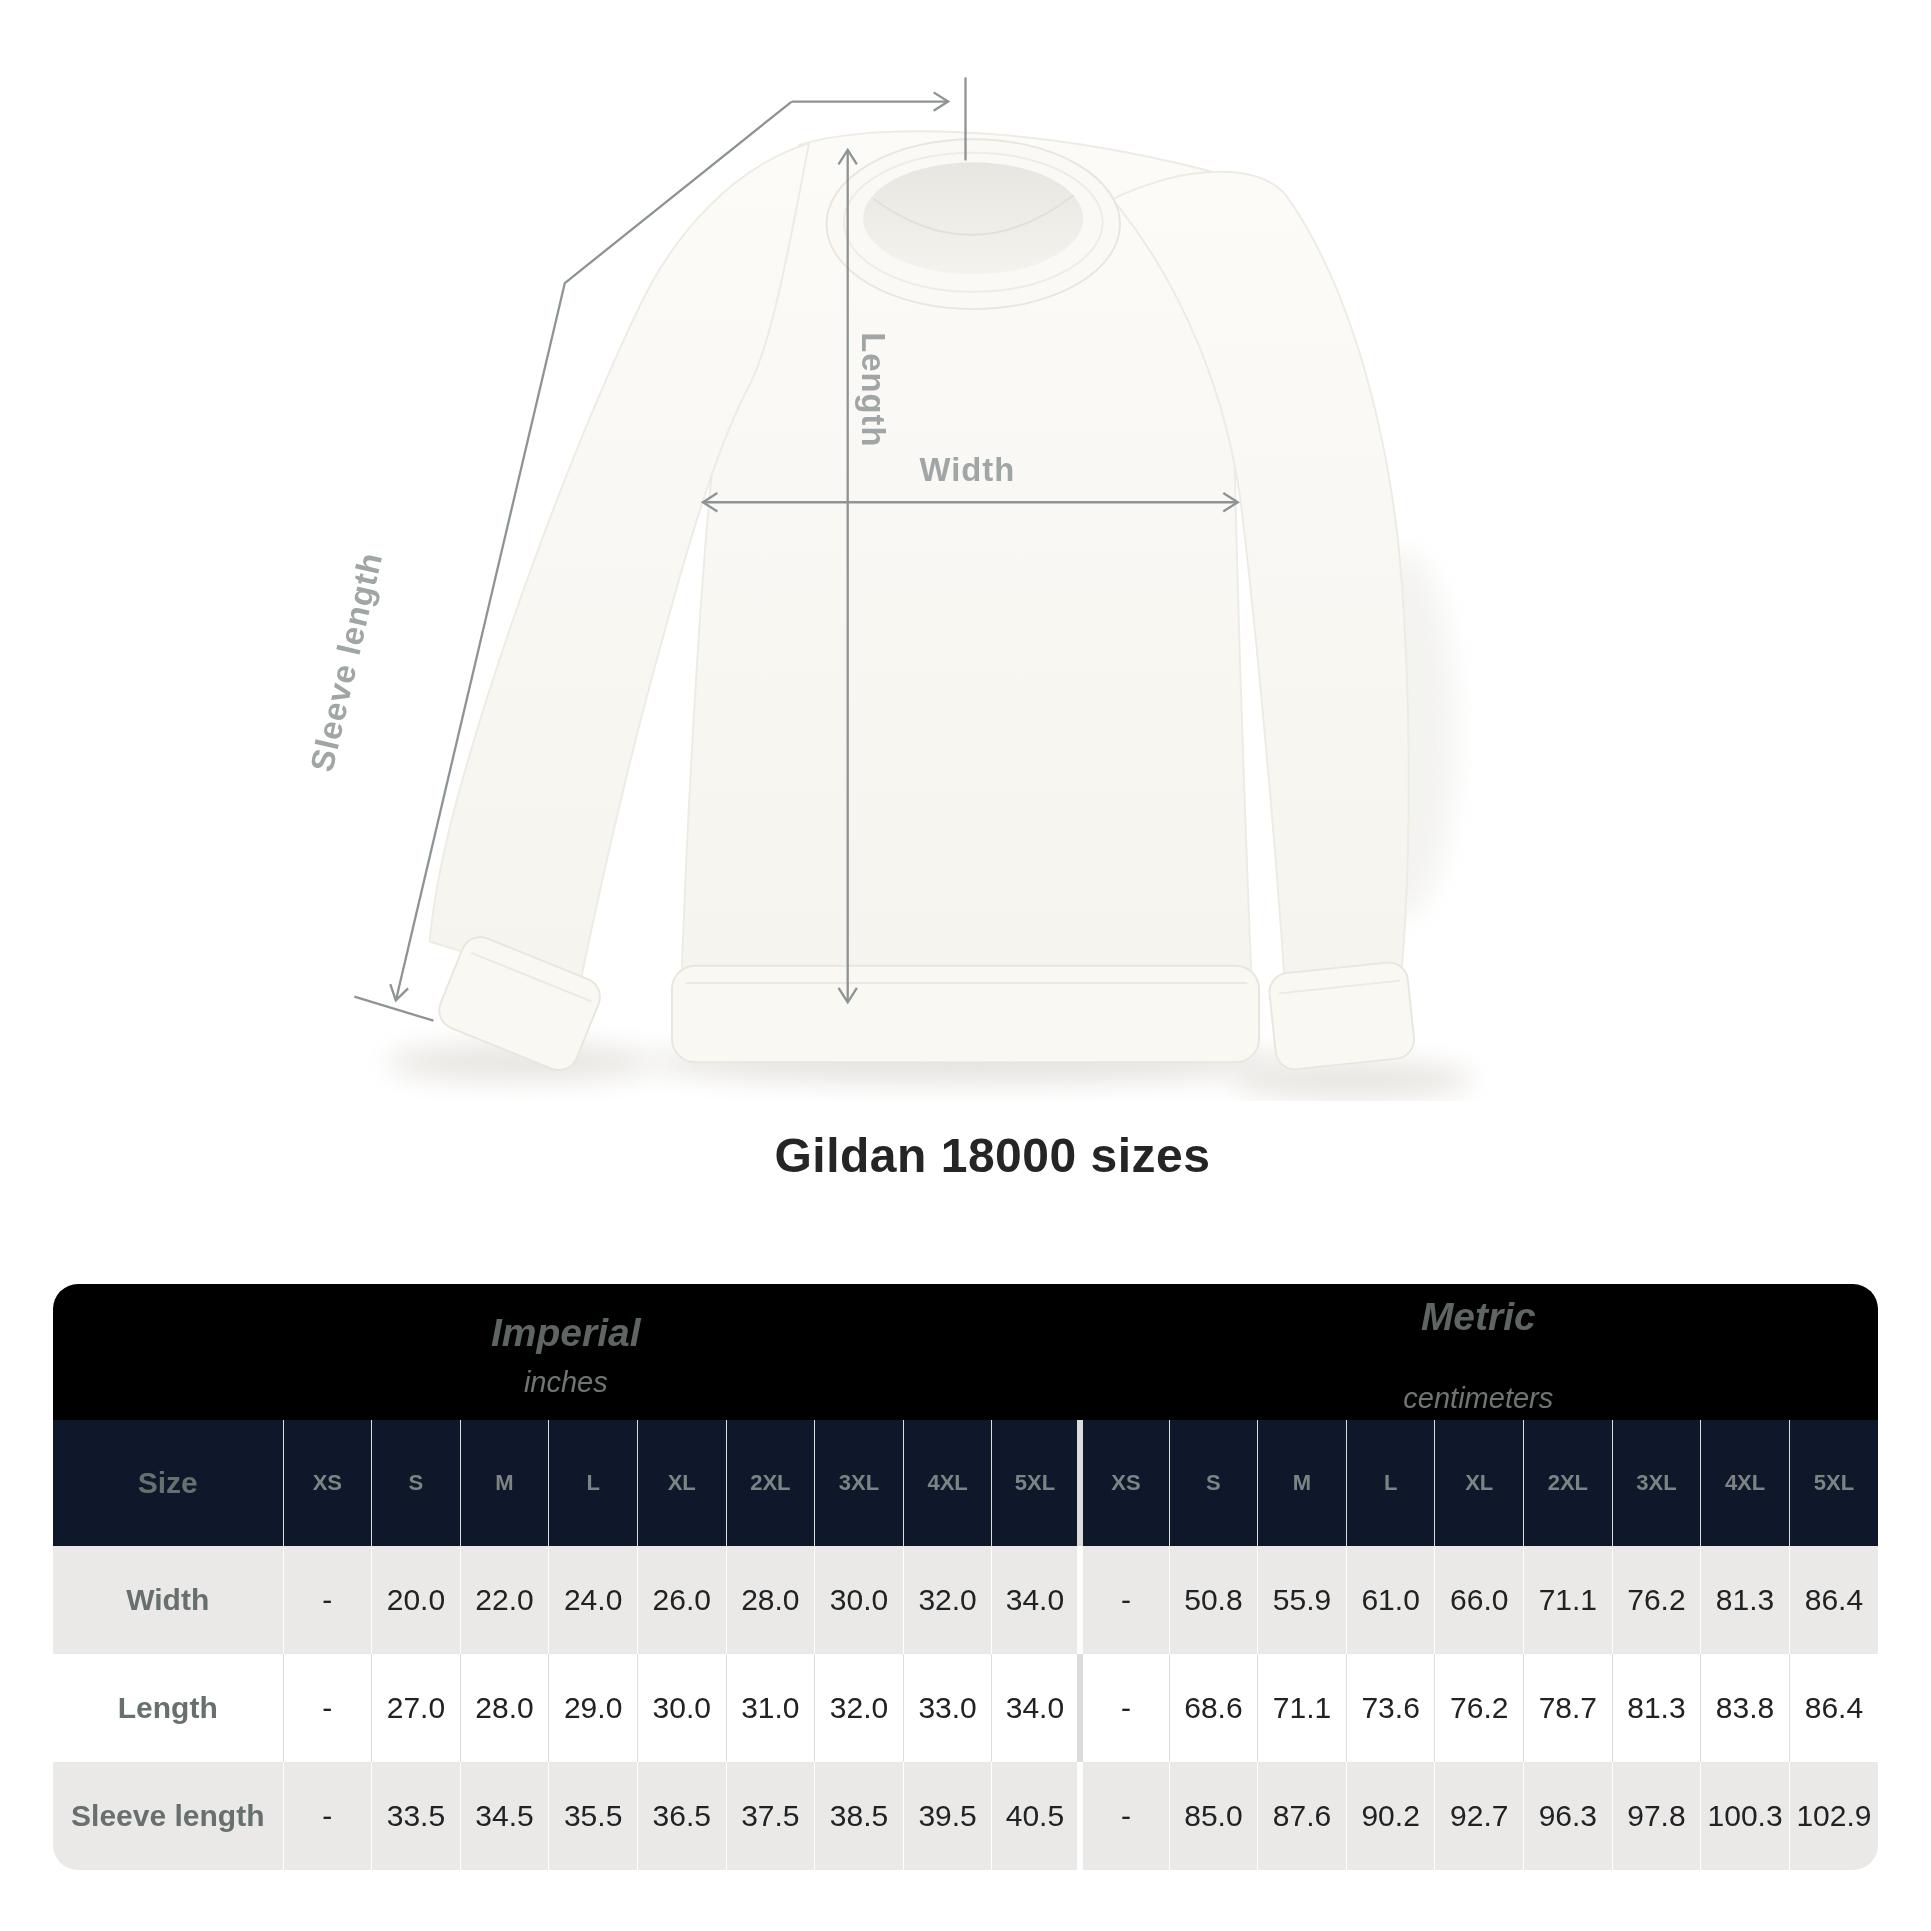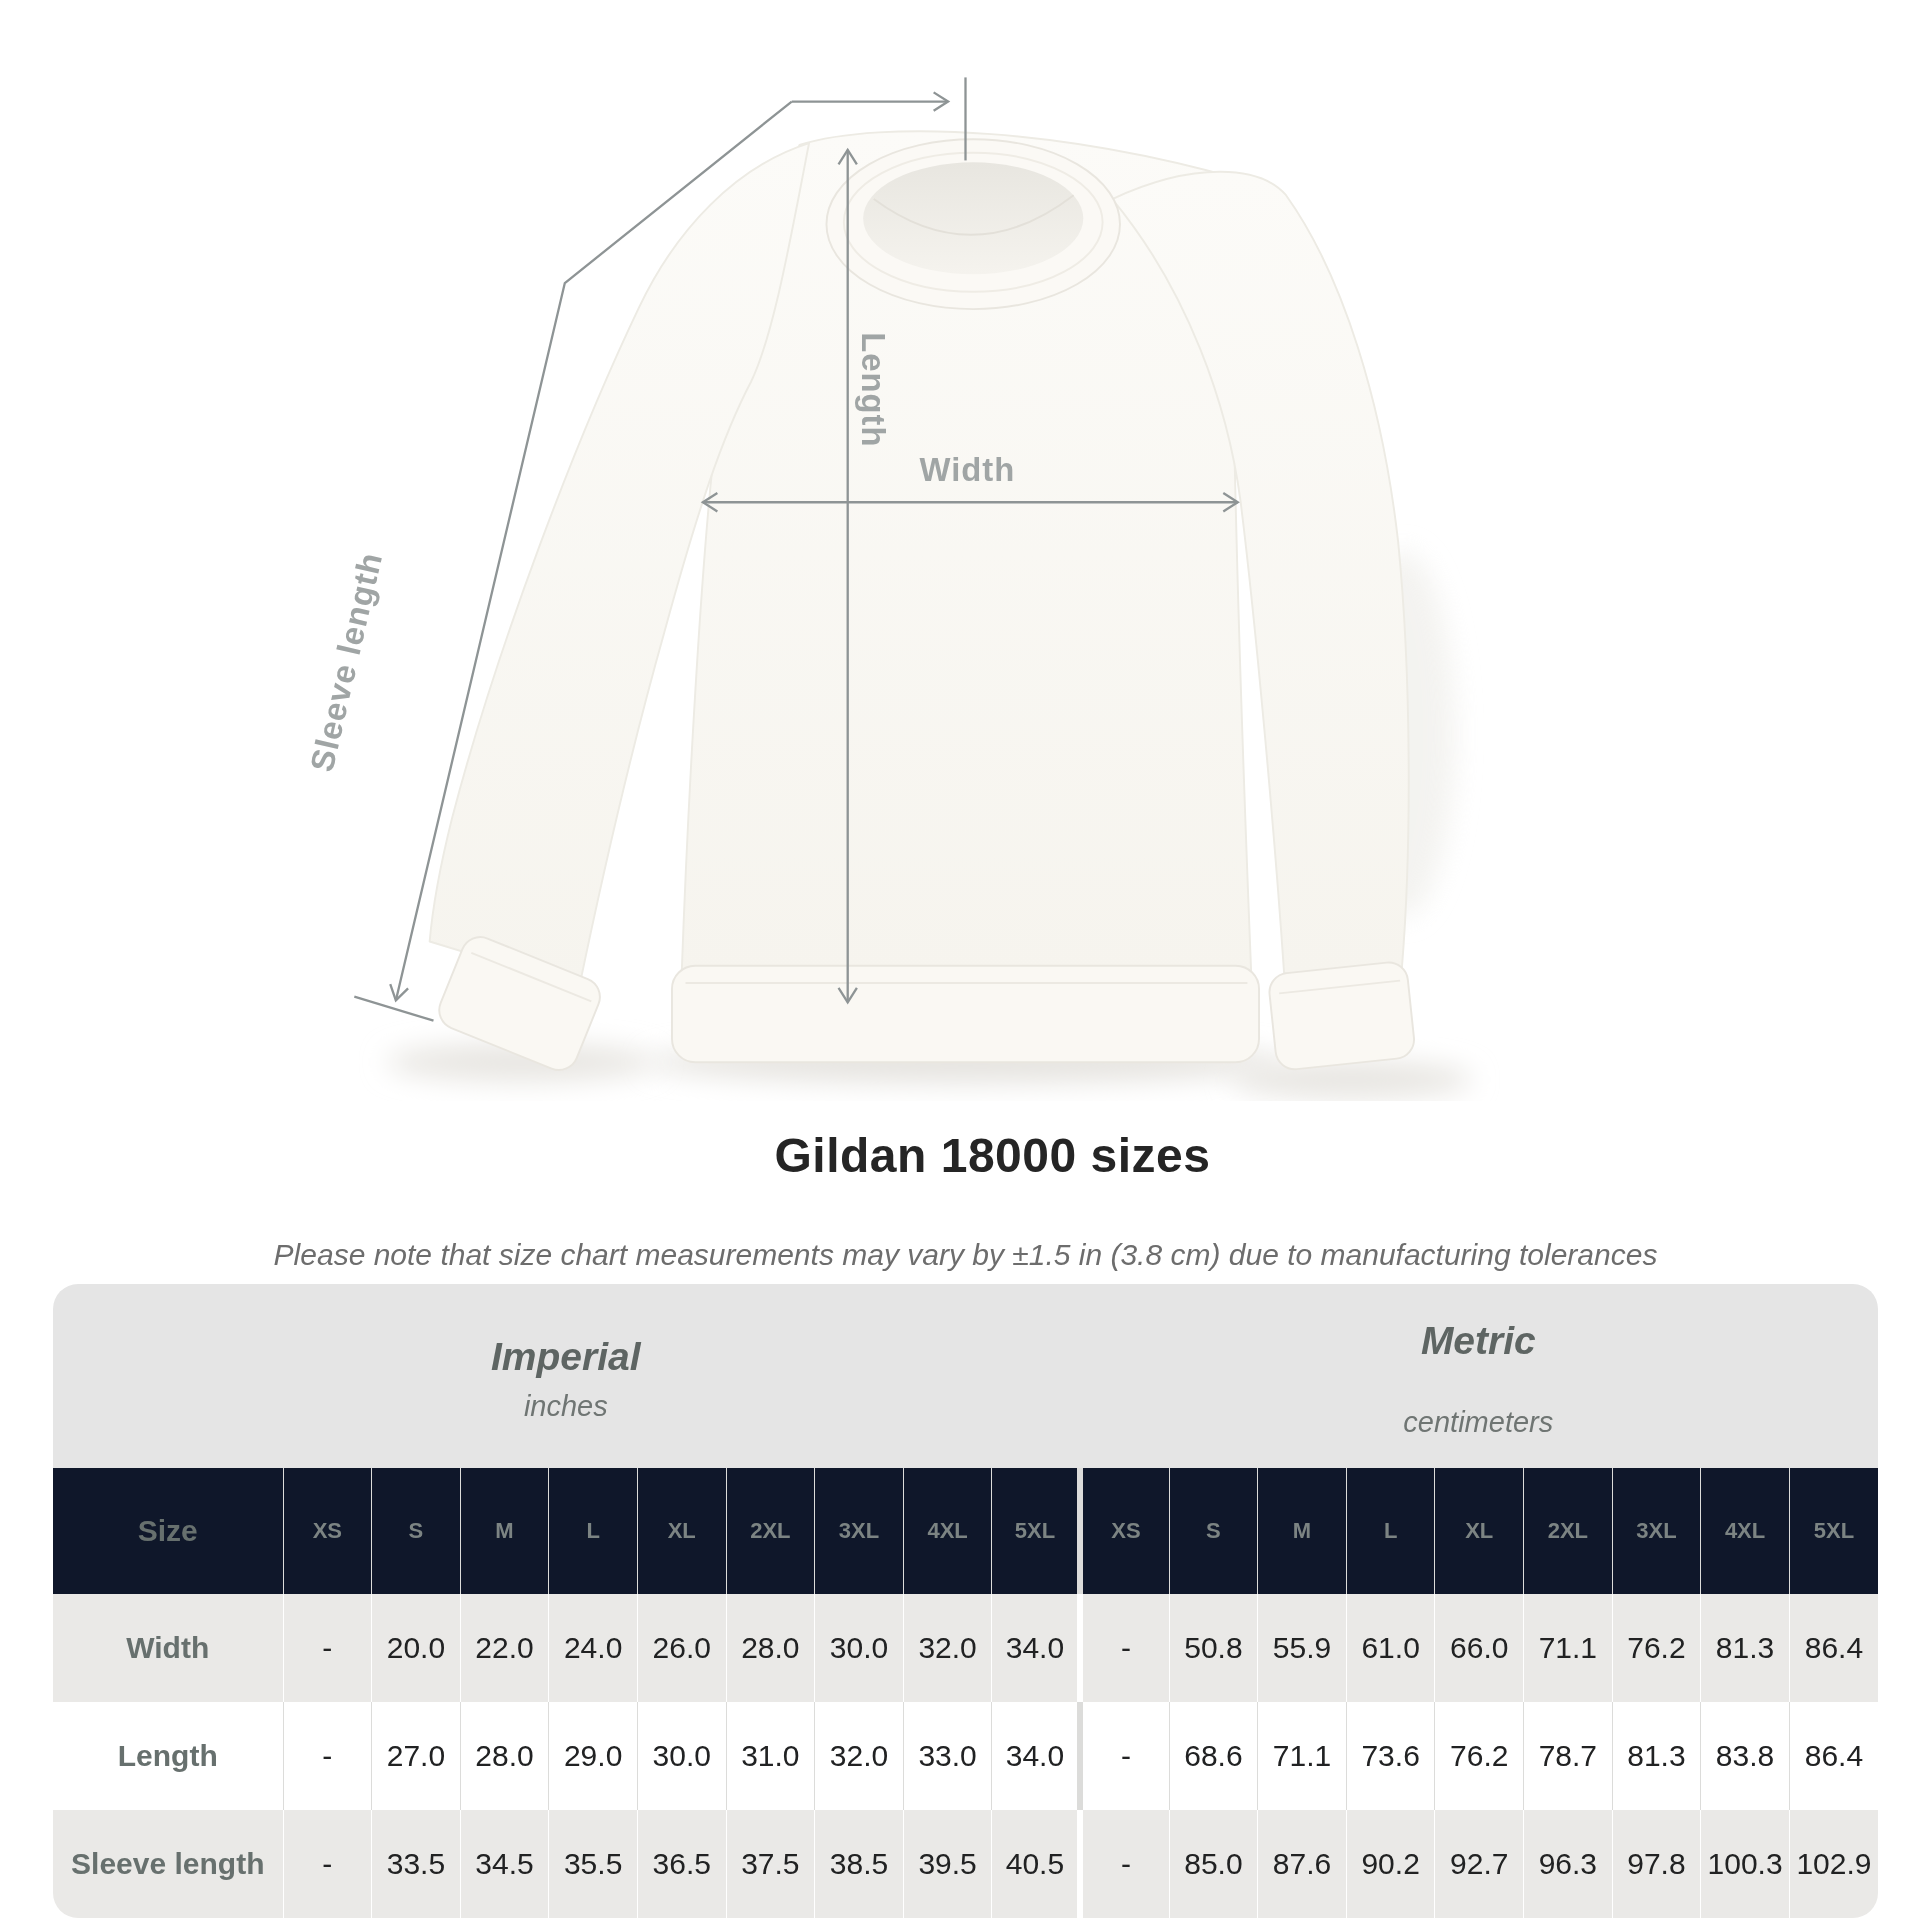--- a/index.html
+++ b/index.html
@@ -17,21 +17,21 @@
   .page-subtitle{
     position:absolute;top:1238px;left:0;width:1931px;margin:0;
     text-align:center;font-size:30px;font-style:italic;color:#6d6d6d;
   }
 
   .size-chart{
     position:absolute;top:1284px;left:53px;width:1825px;
     border-radius:25px;overflow:hidden;
   }
   .band{
-    display:flex;height:184px;background:#e5e5e5;
+    display:flex;height:136px;background:#000000;
   }
   .band-half{
     display:flex;flex-direction:column;align-items:center;justify-content:center;
     padding-top:5.8px;
   }
   .band-half.imp{width:56.2%;}
   .band-half.met{width:43.8%;gap:32px;}
   .band-title{font-size:39px;font-weight:bold;font-style:italic;color:#5e6563;line-height:1;}
   .band-unit{font-size:29px;font-style:italic;color:#6f7573;margin-top:15.4px;line-height:1;}
 
@@ -146,21 +146,20 @@
 
       <g class="anno-label" fill="#a0a5a5" font-size="34">
         <text x="893" y="344" transform="rotate(90 893 344)">Length</text>
         <text x="1002" y="498" text-anchor="middle">Width</text>
         <text x="370" y="688" text-anchor="middle" transform="rotate(-77 370 688)">Sleeve length</text>
       </g>
     </svg>
   </div>
 
   <h1 class="page-title">Gildan 18000 sizes</h1>
-  <p class="page-subtitle">Please note that size chart measurements may vary by ±1.5 in (3.8 cm) due to manufacturing tolerances</p>
 
   <div class="size-chart">
     <div class="band">
       <div class="band-half imp">
         <div class="band-title">Imperial</div>
         <div class="band-unit">inches</div>
       </div>
       <div class="band-half met">
         <div class="band-title">Metric</div>
         <div class="band-unit">centimeters</div>

